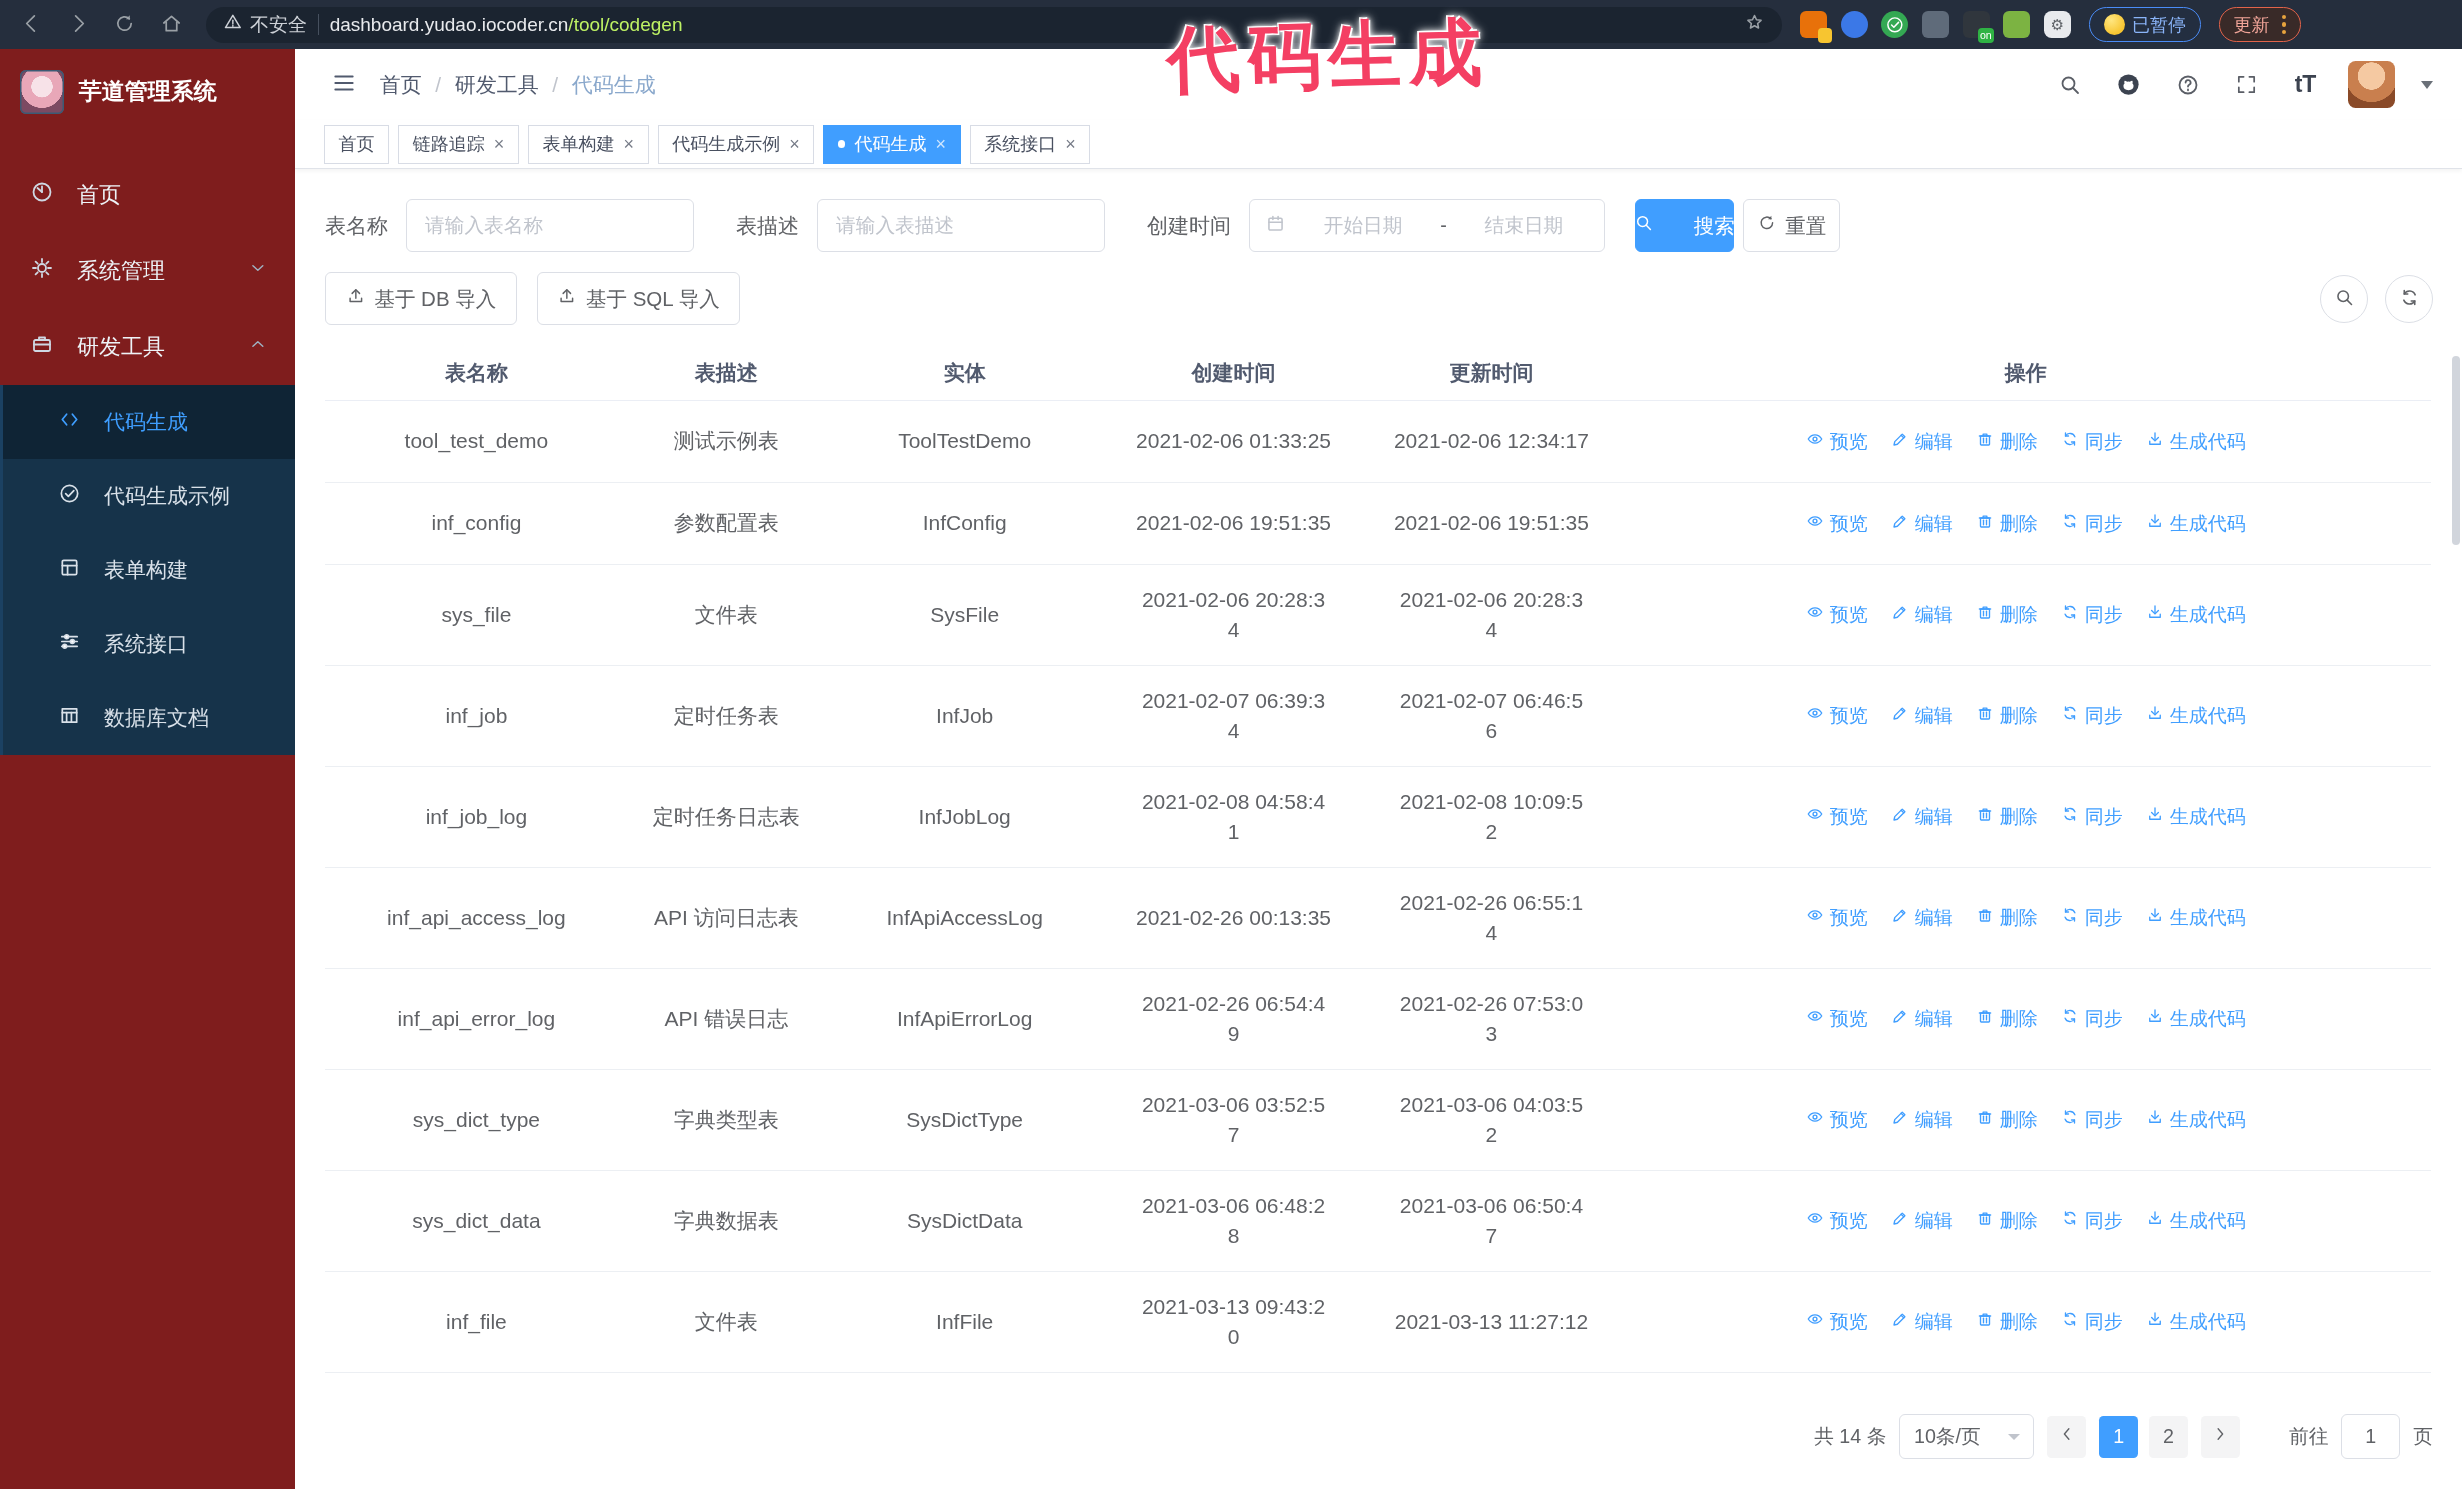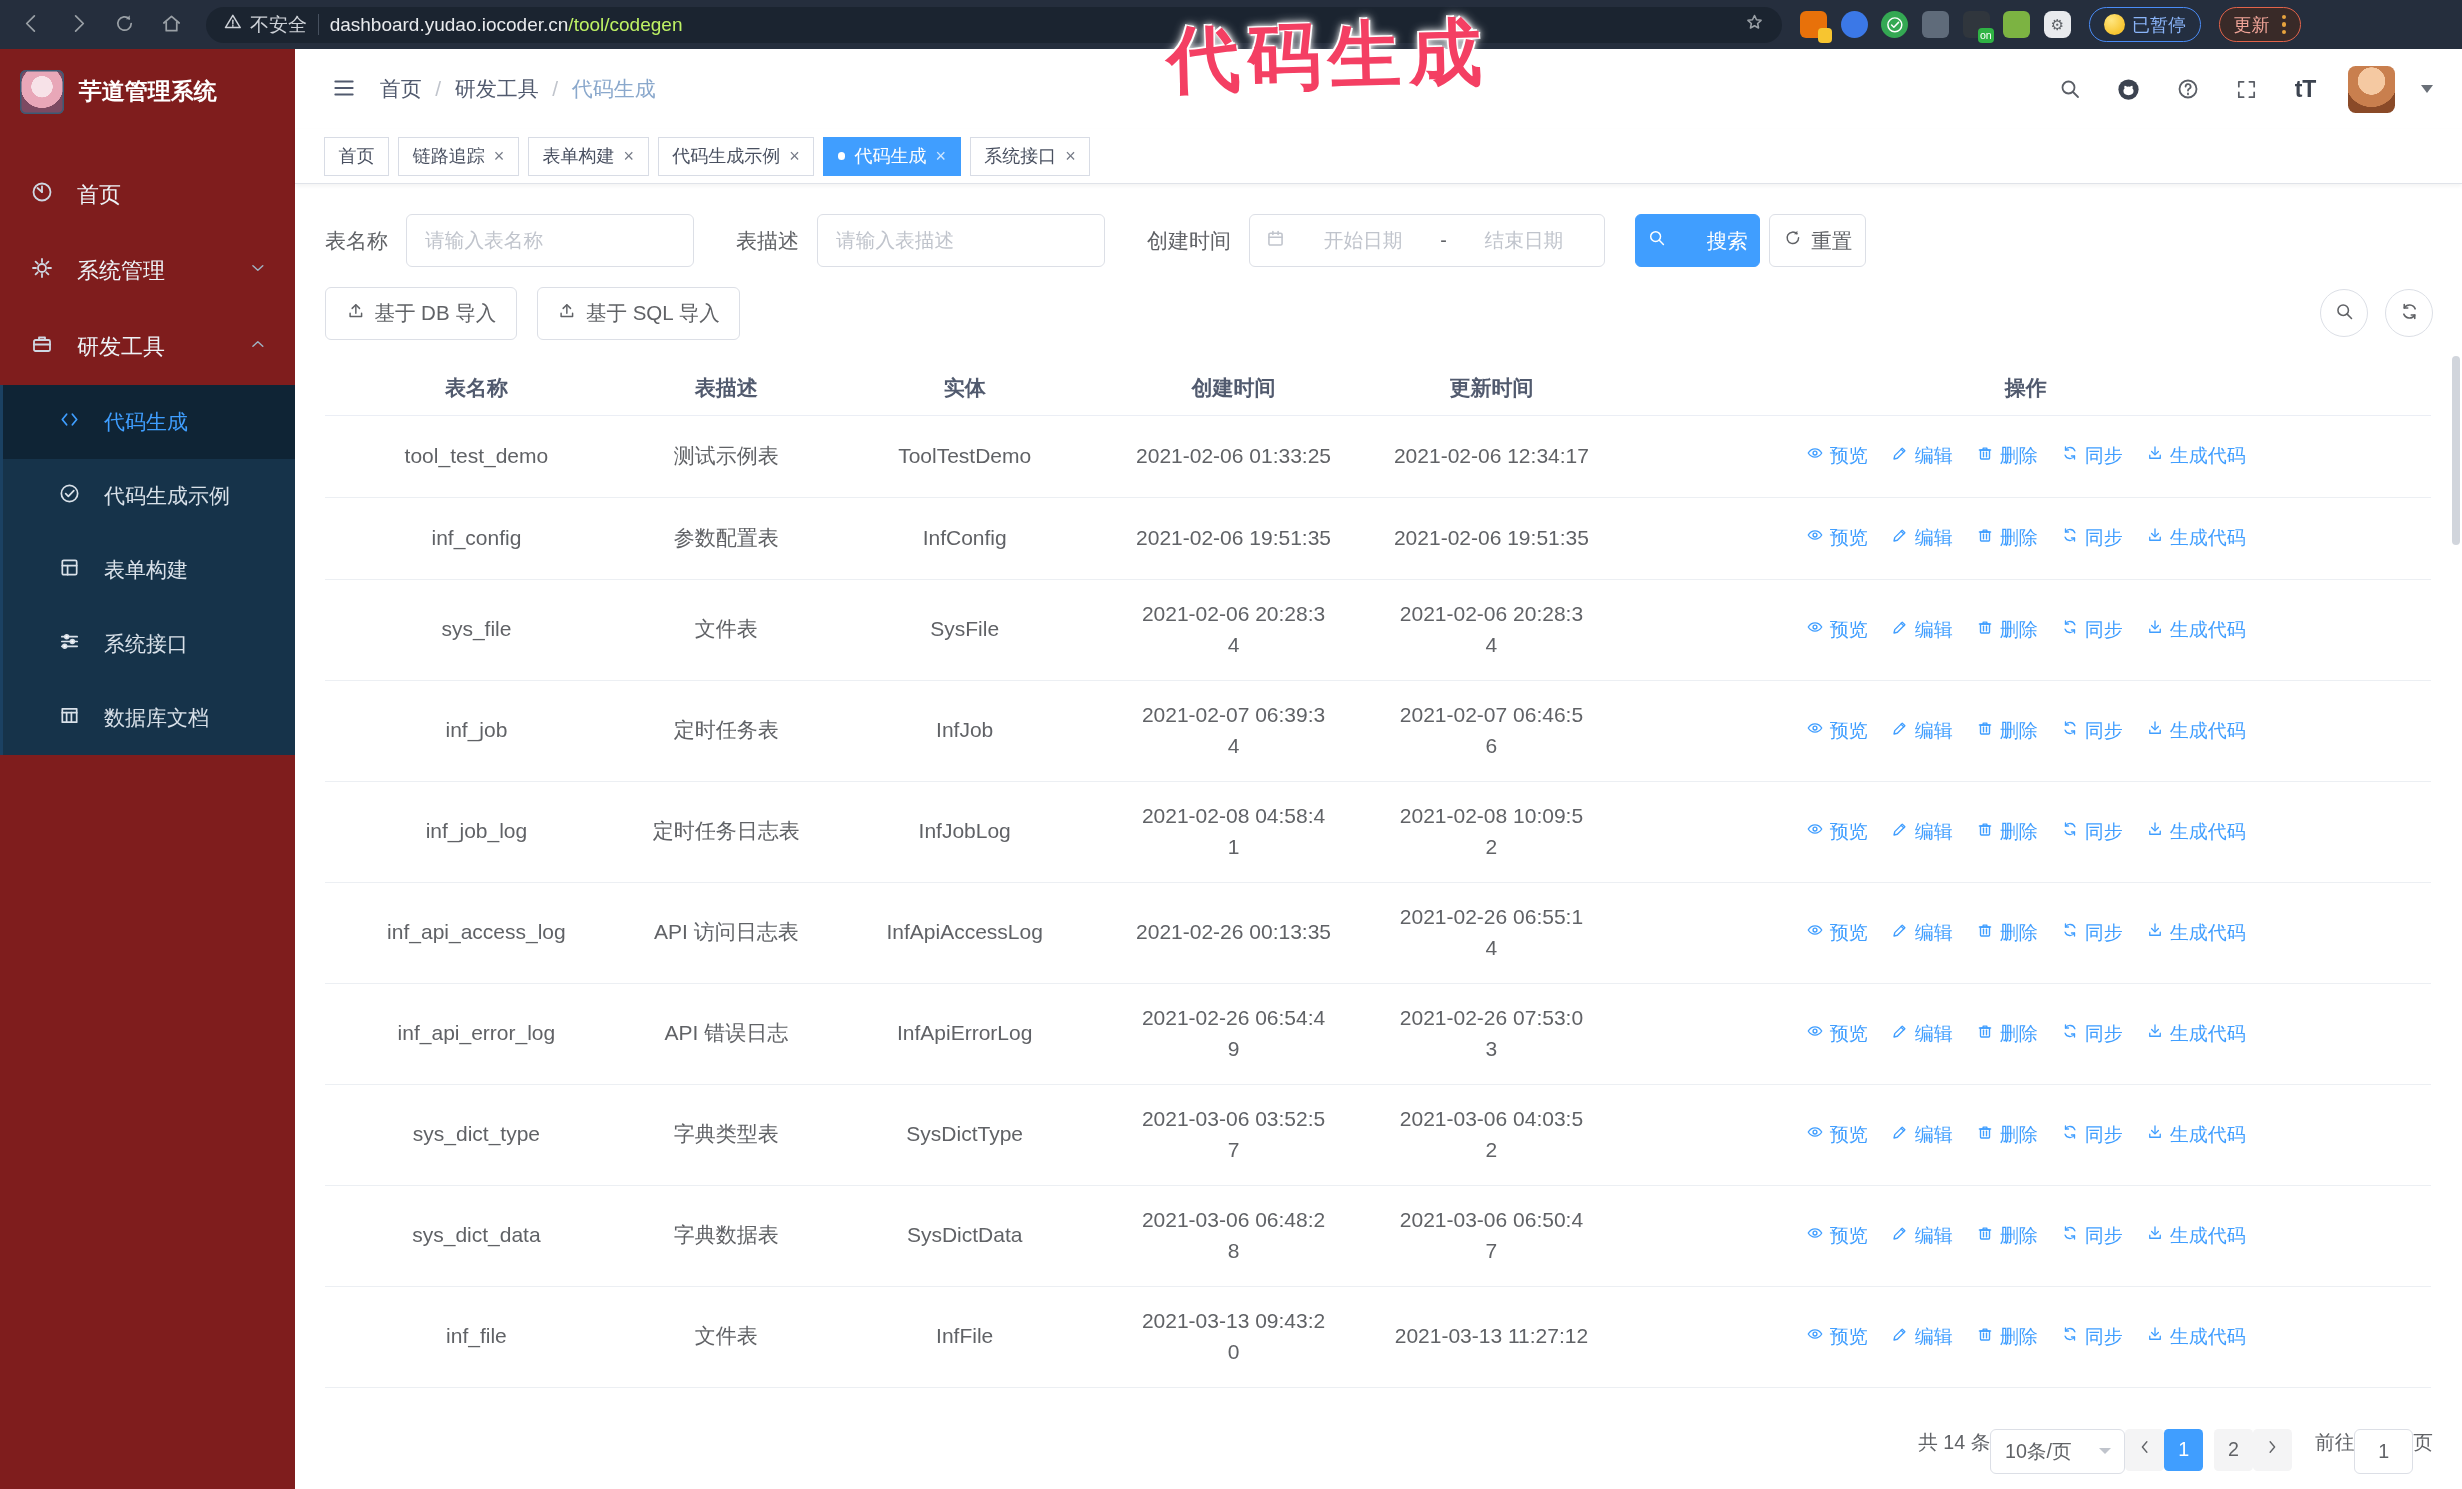--- a/index.html
+++ b/index.html
@@ -70,40 +70,40 @@
   .filter-row { display:flex; align-items:center; }
   .f-label { font-size:21px; color:#606266; margin-right:18px; white-space:nowrap; }
   .f-input { width:288px; height:53px; border:1.5px solid #dcdfe6; border-radius:6px; padding:0 18px; font-size:19.7px; color:#606266; font-family:"Liberation Sans",sans-serif; }
   .f-input::placeholder { color:#c0c4cc; }
   .gap55 { width:42px; }
   .date-box { width:356px; height:53px; border:1.5px solid #dcdfe6; border-radius:6px; display:flex; align-items:center; padding:0 15px; gap:12px; color:#c0c4cc; font-size:19.7px; }
   .date-box .sep { color:#606266; flex:0 0 auto; }
   .date-ph { flex:1; text-align:center; }
   .btn { height:53px; border-radius:6px; display:flex; align-items:center; justify-content:center; gap:9px; font-size:20.5px; cursor:pointer; border:1.5px solid #dcdfe6; background:#fff; color:#606266; white-space:nowrap; }
   .btn-primary { background:#409eff; border-color:#409eff; color:#fff; }
-  .btn-search { width:125px; margin-left:30px;gap:40px; }
+  .btn-search { width:99px; margin-left:30px;gap:40px; }
   .btn-reset { width:97px; margin-left:9px; }
 
   .toolbar-row { margin-top:19.7px; display:flex; align-items:center; }
   .btn-import { padding:0 19.7px; margin-right:19.7px; }
   .toolbar-right { margin-left:auto; display:flex; gap:16.7px; }
   .circle-btn { width:48px; height:48px; border-radius:50%; border:1.5px solid #dcdfe6; background:#fff; color:#606266; display:flex; align-items:center; justify-content:center; cursor:pointer; }
 
   
   .table { margin-top:21px; width:2106px; }
   .t-head { display:flex; height:55px; align-items:center; border-bottom:1.5px solid #ebeef5; }
   .t-head .th { font-size:21px; font-weight:700; color:#515a6e; text-align:center; }
   .t-row { display:flex; align-items:center; border-bottom:1.5px solid #eceff3; }
   .t-row .td { font-size:21px; color:#606266; text-align:center; line-height:1.45; }
   .c0{width:303px;} .c1{width:197px;} .c2{width:280px;} .c3{width:258px; padding:0 23px;} .c4{width:258px; padding:0 23px;} .c5{width:811px;}
   .actions { display:flex; align-items:center; justify-content:center; gap:23px; }
   .act-link { display:flex; align-items:center; gap:6px; color:#409eff; font-size:19px; cursor:pointer; white-space:nowrap; }
 
   
-  .pagination { margin-top:41px; display:flex; justify-content:flex-end; gap:0; font-size:19.7px; color:#606266; padding-bottom:15px; }
+  .pagination { margin-top:41px; display:flex; align-items:center; justify-content:flex-end; gap:13px; font-size:19.7px; color:#606266; padding-bottom:30px; }
   .pg-select { width:135px; height:45px; border:1.5px solid #dcdfe6; border-radius:6px; display:flex; align-items:center; justify-content:space-between; padding:0 13.6px; color:#606266; cursor:pointer; }
   .pg-caret { width:0; height:0; border-left:6px solid transparent; border-right:6px solid transparent; border-top:6.8px solid #c0c4cc; }
   .pg-btn { min-width:39px; height:42px; border-radius:4.5px; background:#f4f4f5; color:#606266; display:flex; align-items:center; justify-content:center; font-size:19.7px; cursor:pointer; padding:0 4.5px; }
   .pg-btn.active { background:#409eff; color:#fff; }
   .pg-goto-input { width:59px; height:45px; border:1.5px solid #dcdfe6; border-radius:6px; text-align:center; font-size:19.7px; color:#606266; }
 
   
   .scroll-thumb { position:absolute; right:2.3px; top:356px; width:7.6px; height:189px; background:#c9ced6; border-radius:4.5px; opacity:.85; z-index:4; }
 </style>
 </head>

